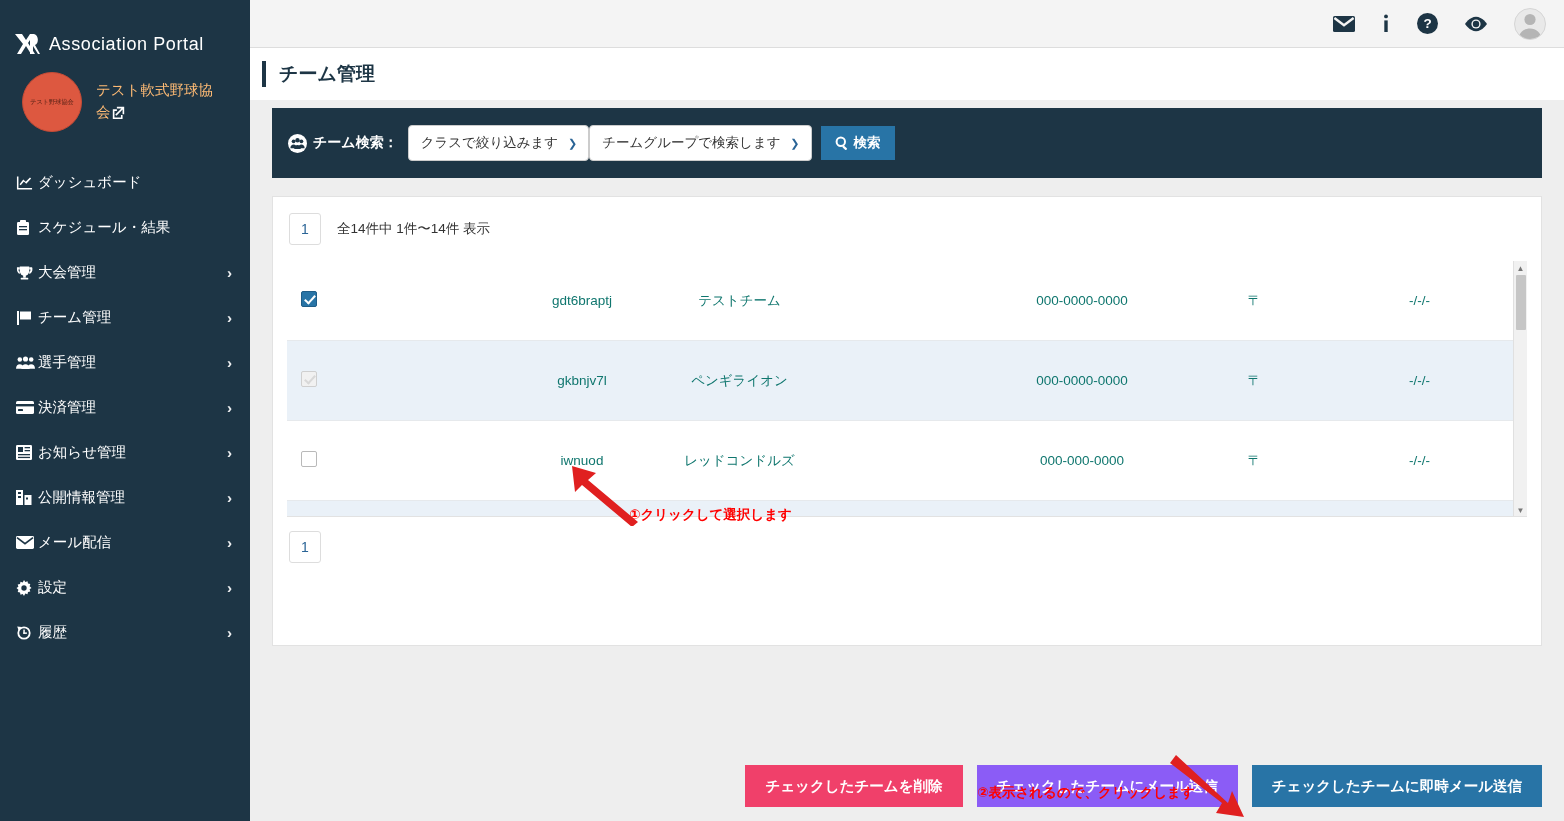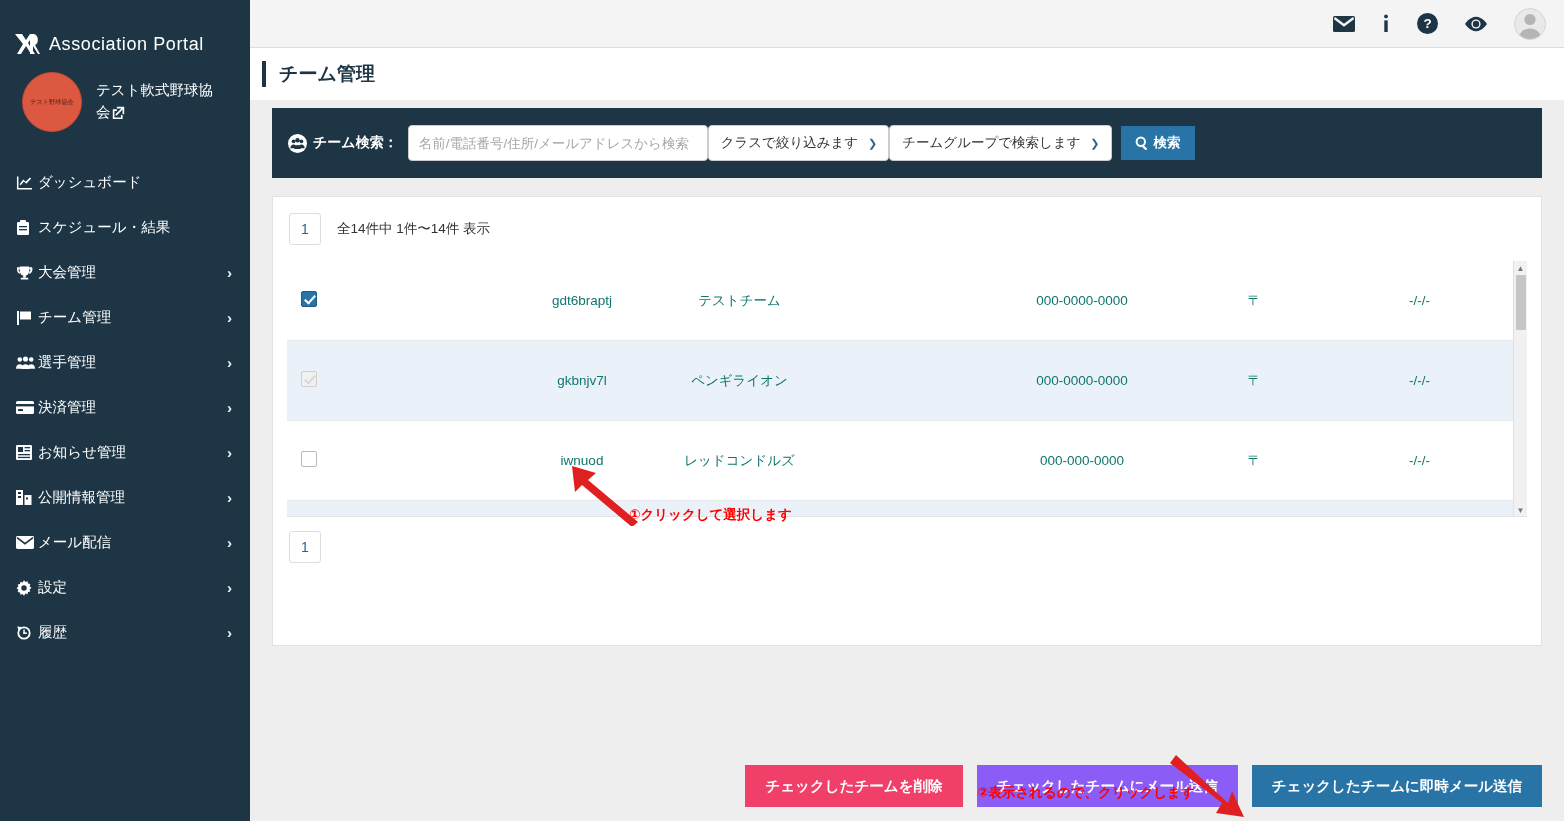--- a/index.html
+++ b/index.html
@@ -37,21 +37,21 @@
     width: 60px; height: 60px; border-radius: 50%;
     background: #dd5840; flex: 0 0 60px;
     display: flex; align-items: center; justify-content: center;
     border: 1px solid #c44b36;
   }
   .org-avatar span {
     font-size: 7px; color: #5d2418; letter-spacing: -0.3px;
     transform: scale(.92); white-space: nowrap;
   }
   .org-name {
-    font-size: 14.5px; line-height: 1.5; color: #ffffff;
+    font-size: 14.5px; line-height: 1.5; color: #fdba74;
     max-width: 120px; word-break: break-all;
   }
   .ext-icon { display: inline-block; vertical-align: -2px; margin-left: 1px; }
   .nav { margin-top: 12px; }
   .nav-item {
     display: flex; align-items: center;
     height: 45px; padding: 0 18px 0 16px;
     color: #ffffff; font-size: 14.5px; cursor: pointer;
     position: relative;
   }
@@ -449,21 +449,20 @@
             <circle cx="9.5" cy="9.5" r="9.5" fill="#ffffff"></circle>
             <circle cx="5.6" cy="7.3" r="1.9" fill="#1d3545"></circle>
               <circle cx="13.4" cy="7.3" r="1.9" fill="#1d3545"></circle>
               <circle cx="9.5" cy="6.2" r="2.2" fill="#1d3545"></circle>
             <path d="M2.4 14.2c0-2.4 1.4-3.6 3.2-3.6s3.2 1.2 3.2 3.6z" fill="#1d3545"></path>
             <path d="M10.2 14.2c0-2.4 1.4-3.6 3.2-3.6s3.2 1.2 3.2 3.6z" fill="#1d3545"></path>
             <path d="M6.2 15c0-2.7 1.5-4 3.3-4s3.3 1.3 3.3 4z" fill="#1d3545"></path>
           </svg>
           <span>チーム検索：</span>
         </div>
-        <input class="search-input" type="text" placeholder="名前/電話番号/住所/メールアドレスから検索" style="">
         <div class="search-select">
           <span>クラスで絞り込みます</span>
           <span class="chev">❯</span>
         </div>
         <div class="search-select">
           <span>チームグループで検索します</span>
           <span class="chev">❯</span>
         </div>
         <button class="search-btn">
           <svg width="14" height="14" viewBox="0 0 14 14">

